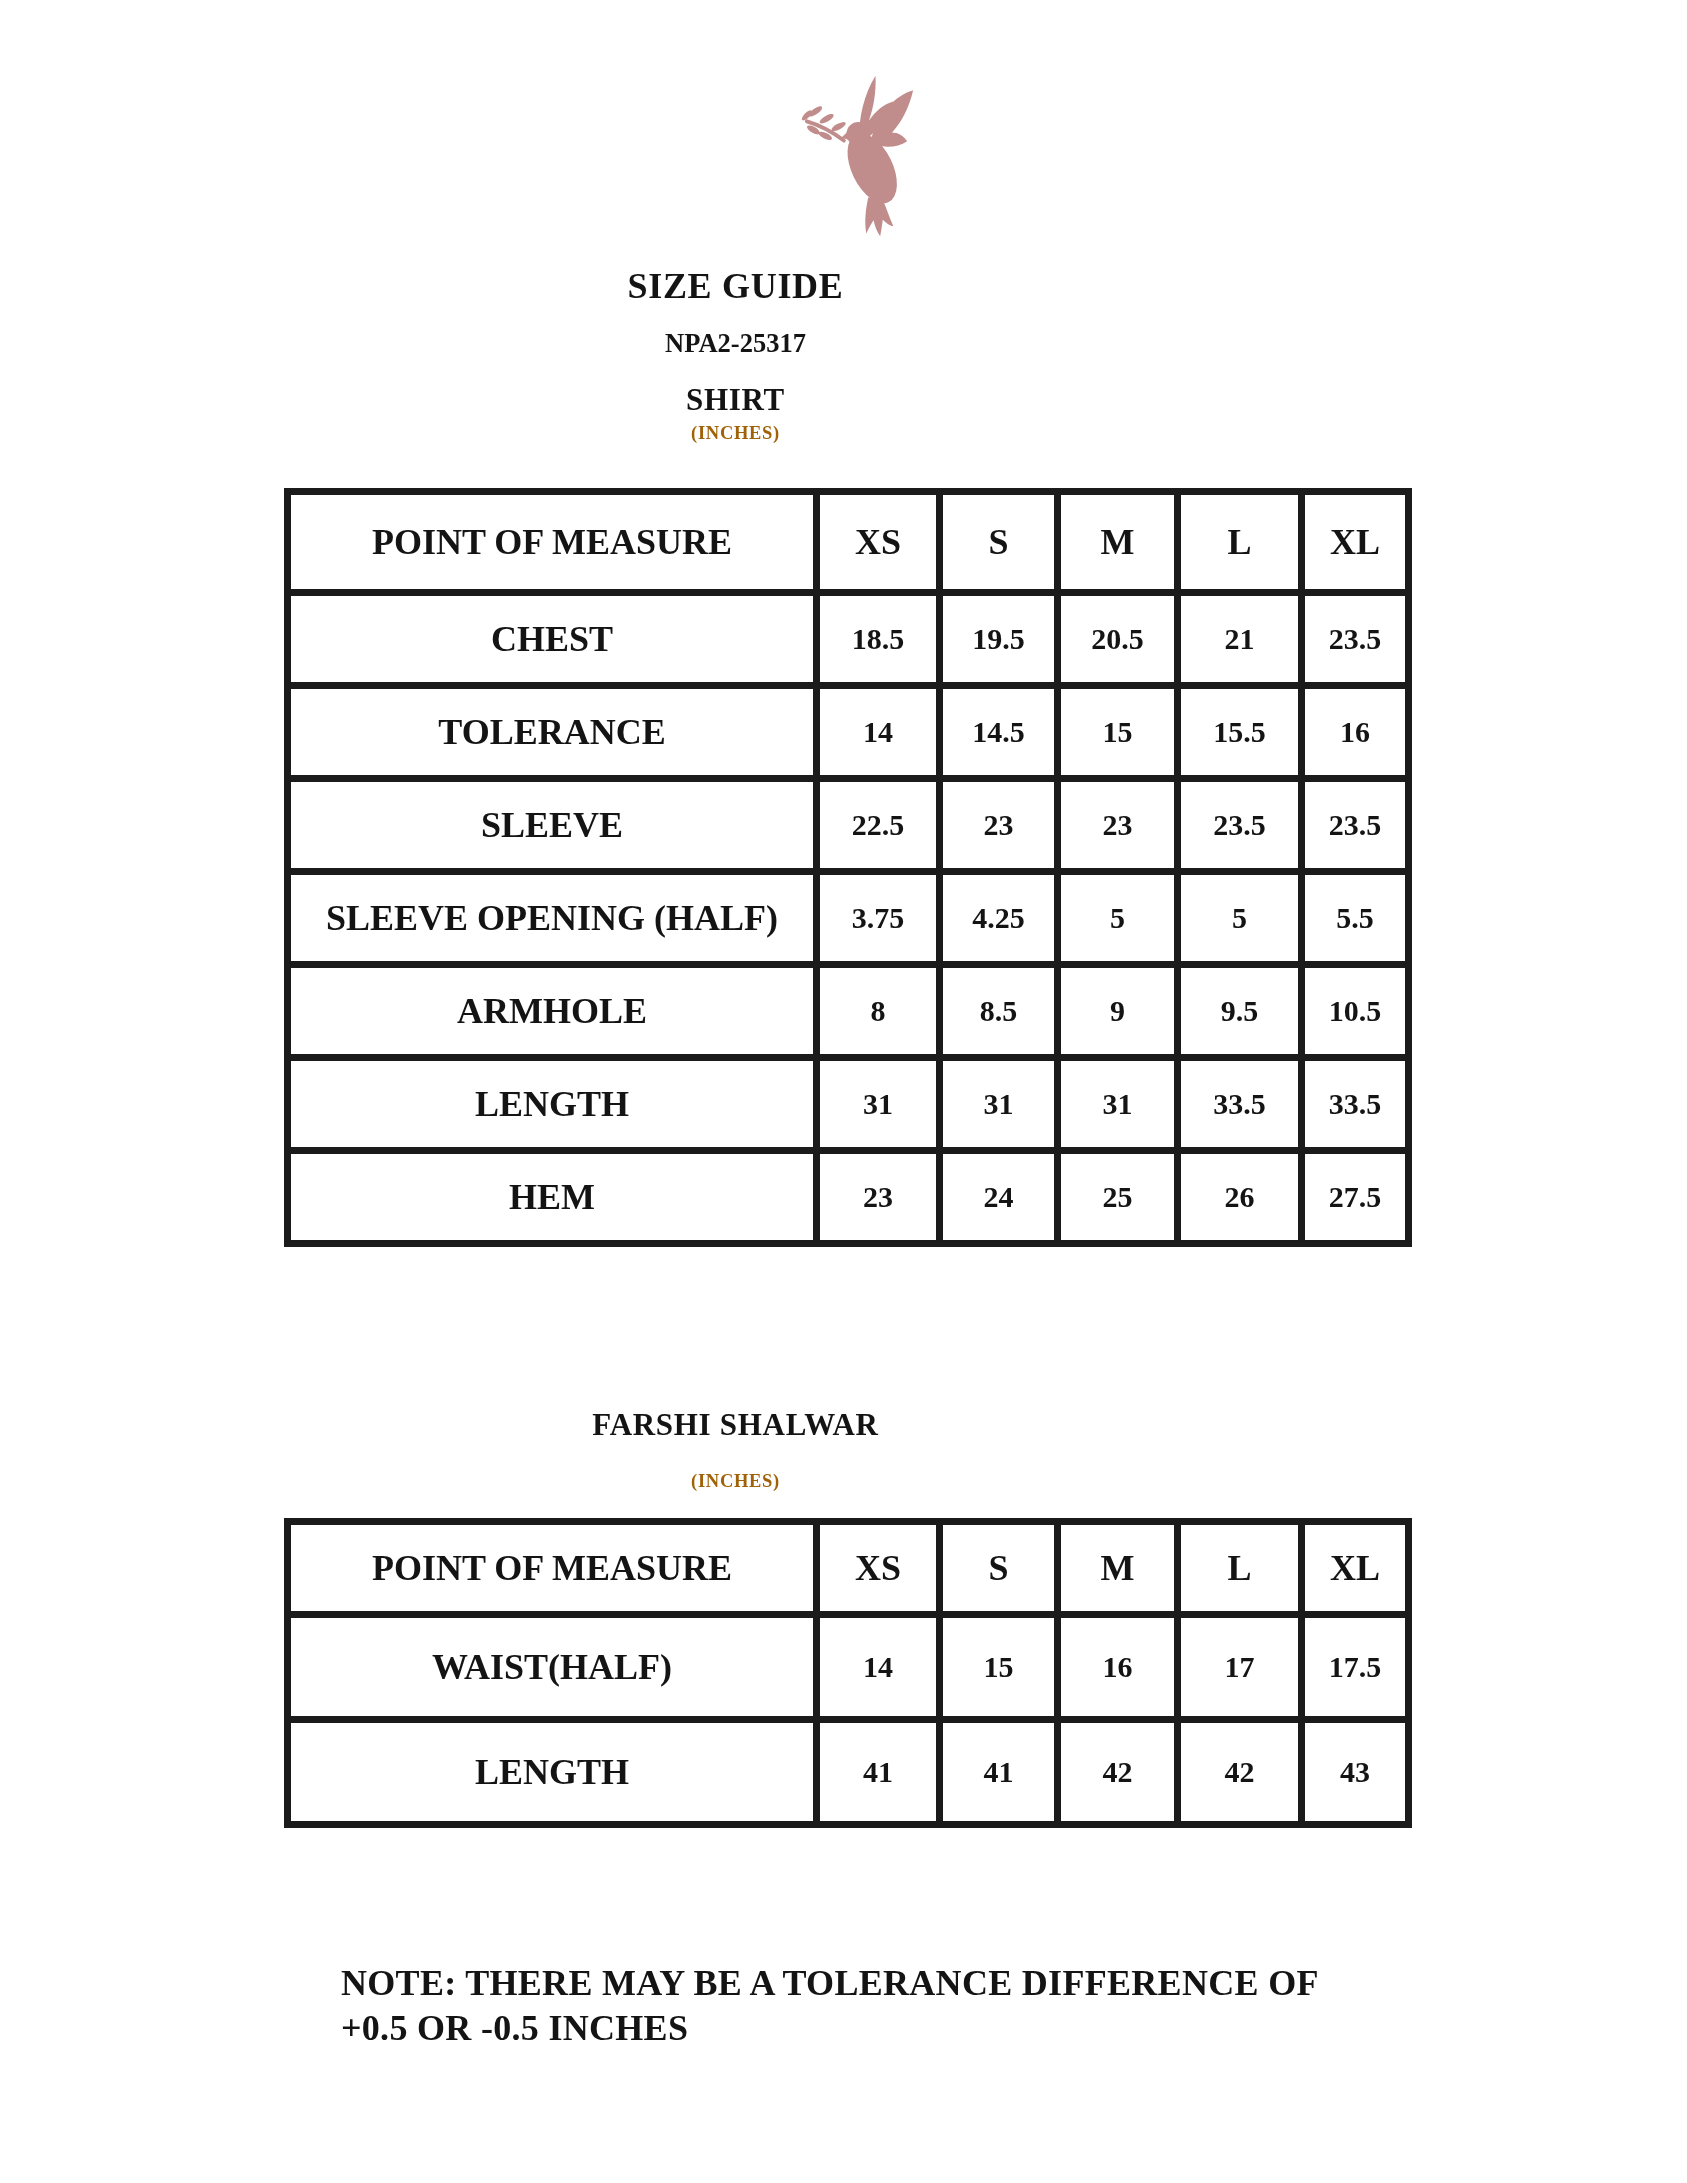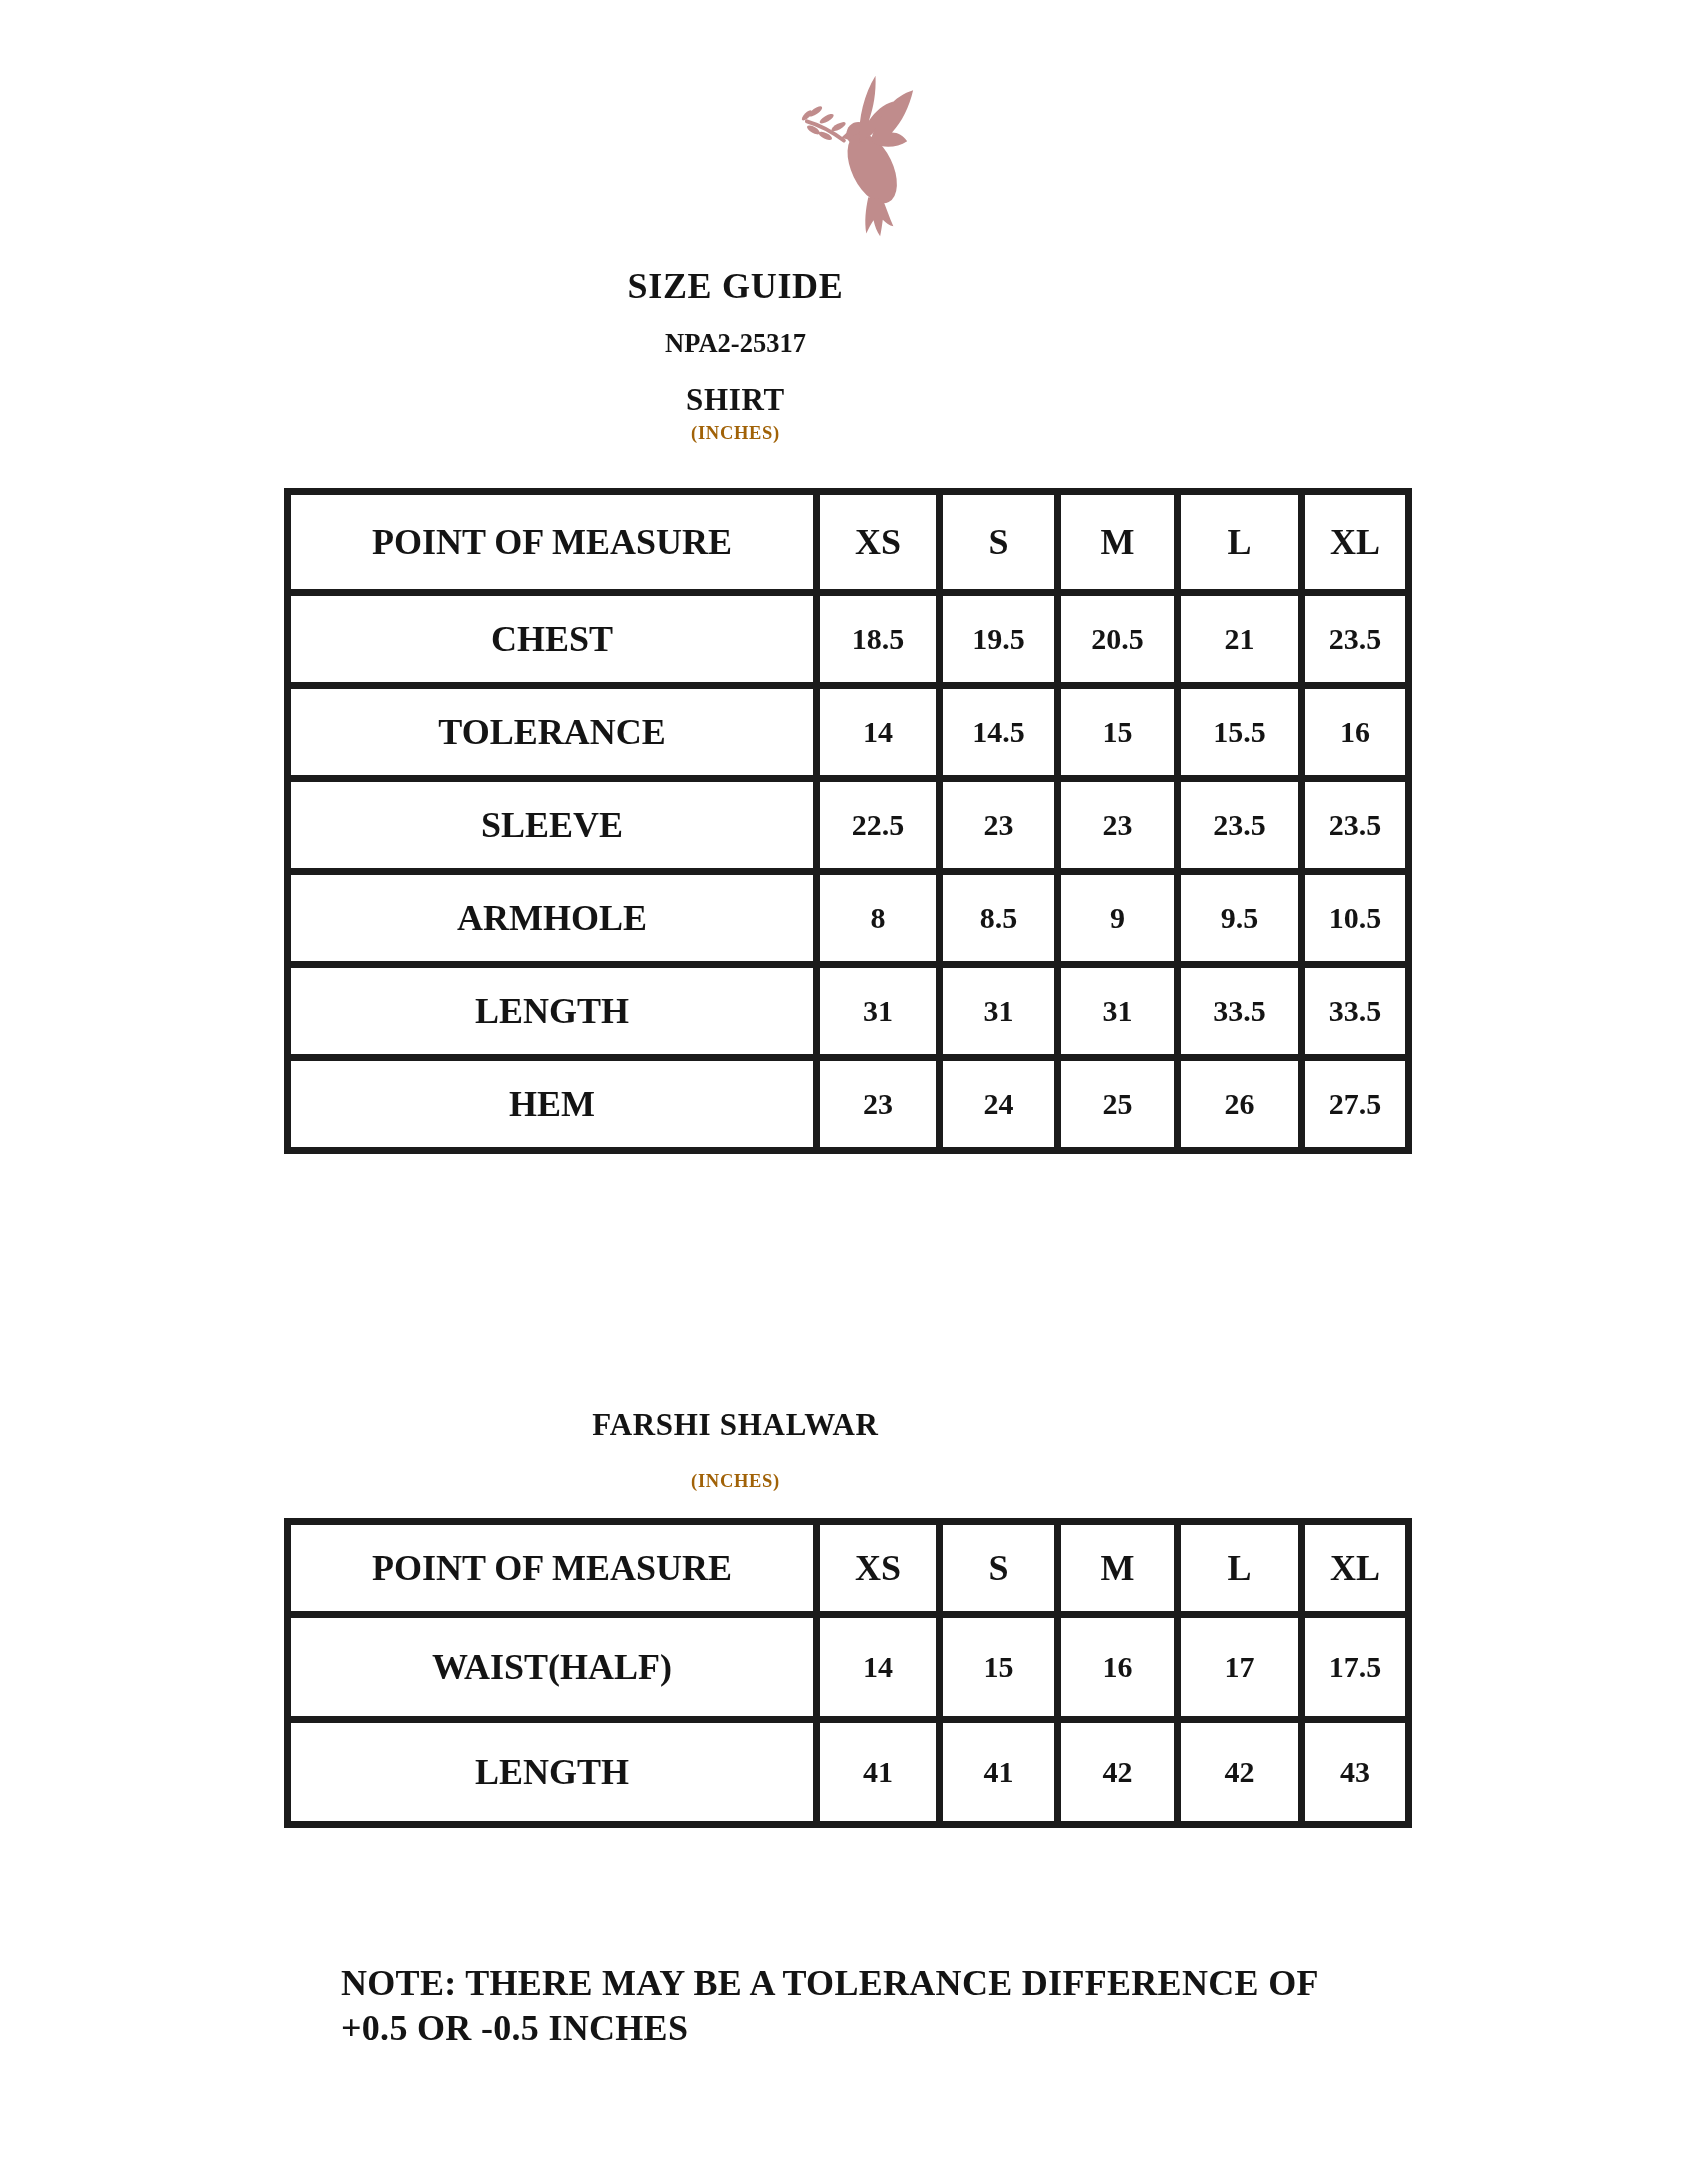--- a/index.html
+++ b/index.html
@@ -144,20 +144,28 @@
       </tr>
       <tr>
         <td class="rowlabel">SLEEVE</td>
         <td class="num">22.5</td>
         <td class="num">23</td>
         <td class="num">23</td>
         <td class="num">23.5</td>
         <td class="num">23.5</td>
       </tr>
       <tr>
+        <td class="rowlabel">SLEEVE OPENING (HALF)</td>
+        <td class="num">3.75</td>
+        <td class="num">4.25</td>
+        <td class="num">5</td>
+        <td class="num">5</td>
+        <td class="num">5.5</td>
+      </tr>
+      <tr>
         <td class="rowlabel">ARMHOLE</td>
         <td class="num">8</td>
         <td class="num">8.5</td>
         <td class="num">9</td>
         <td class="num">9.5</td>
         <td class="num">10.5</td>
       </tr>
       <tr>
         <td class="rowlabel">LENGTH</td>
         <td class="num">31</td>

